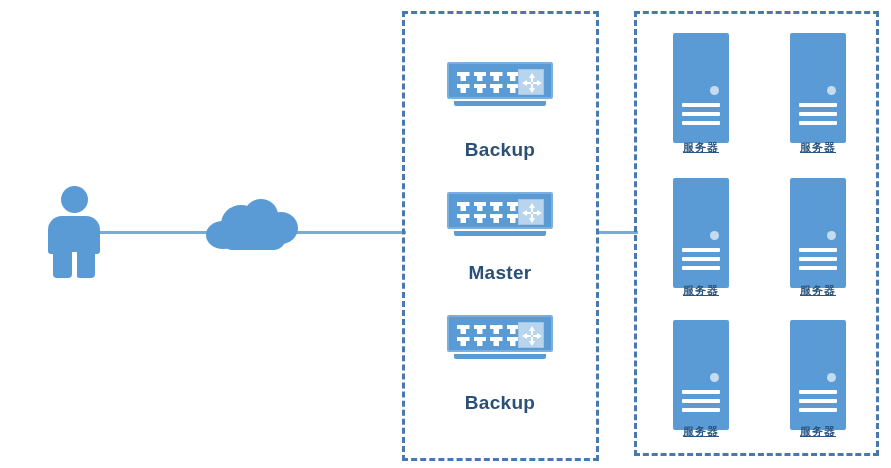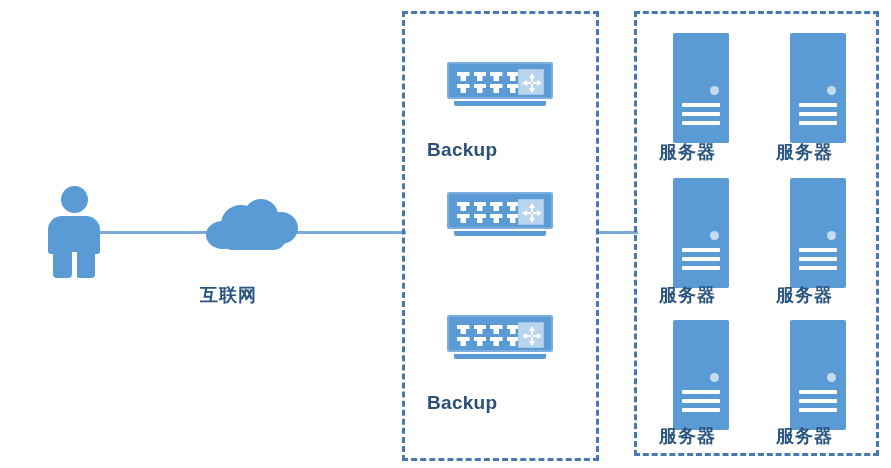--- a/index.html
+++ b/index.html
@@ -75,25 +75,26 @@
   }
   .cloud .c1 { left: 0;   top: 22px; width: 34px; height: 28px; }
   .cloud .c2 { left: 15px;top: 6px;  width: 40px; height: 38px; }
   .cloud .c3 { left: 38px;top: 0;    width: 34px; height: 32px; }
   .cloud .c4 { left: 58px;top: 13px; width: 34px; height: 32px; }
   .cloud .c5 { left: 14px;top: 26px; width: 66px; height: 25px; border-radius: 13px; }
 
   
   .caption {
     position: absolute;
+    text-align: center;
     font-weight: bold;
     color: #2a5580;
     white-space: nowrap;
   }
-  .caption.cn { font-size: 18px; letter-spacing: 1px; }
+  .caption.cn { font-size: 11px; letter-spacing: 1px; text-decoration: underline; }
   .caption.en { font-size: 19px; letter-spacing: .3px; color: #2b5077; }
 
   #label-user     { left: 32px;  top: 283px; width: 84px; }
   #label-internet { left: 200px; top: 283px; width: 104px; }
 
   
   .switch {
     position: absolute;
     width: 106px; height: 45px;
   }
@@ -173,21 +174,20 @@
     <div class="gap"></div>
   </div>
 
   <div class="cloud">
     <i class="c1"></i>
     <i class="c2"></i>
     <i class="c3"></i>
     <i class="c4"></i>
     <i class="c5"></i>
   </div>
-  <div class="caption cn" id="label-internet">互联网</div>
 
   <div class="group-box" id="group-switches"></div>
 
   <div class="switch" style="left:447px; top:62px;">
     <div class="body">
       <div class="ports">
         <span></span>
           <span></span>
           <span></span>
           <span></span>
@@ -229,20 +229,21 @@
             <path d="M13 3 L16 8 L14 8 L14 12 L12 12 L12 8 L10 8 Z"></path>
             <path d="M13 23 L10 18 L12 18 L12 14 L14 14 L14 18 L16 18 Z"></path>
             <path d="M3 13 L8 10 L8 12 L12 12 L12 14 L8 14 L8 16 Z"></path>
             <path d="M23 13 L18 16 L18 14 L14 14 L14 12 L18 12 L18 10 Z"></path>
           </g>
         </svg>
       </div>
     </div>
     <div class="base"></div>
   </div>
+  <div class="caption en" style="left:427px; top:262px; width:146px;">Master</div>
 
   <div class="switch" style="left:447px; top:315px;">
     <div class="body">
       <div class="ports">
         <span></span>
           <span></span>
           <span></span>
           <span></span>
         <span></span>
           <span></span>

